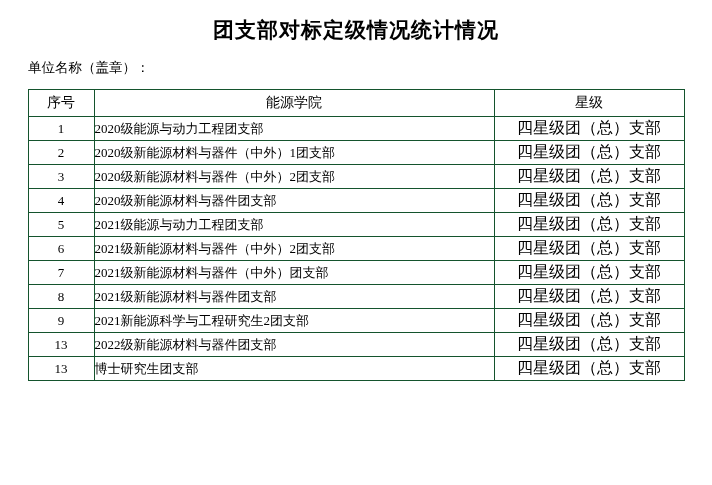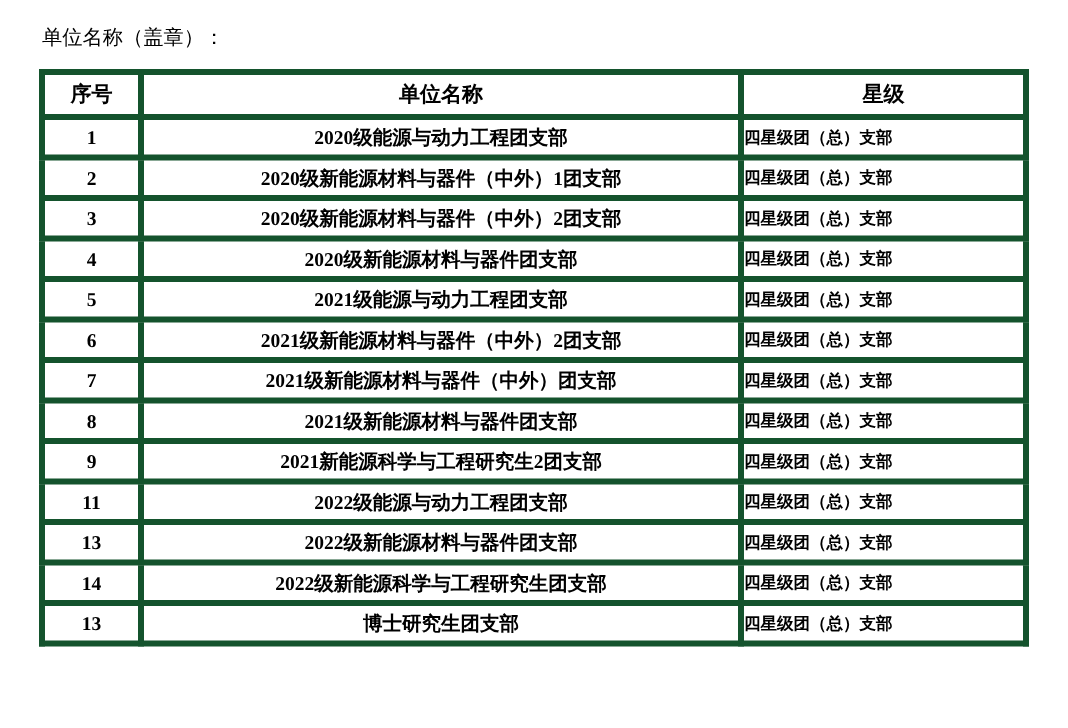--- a/index.html
+++ b/index.html
@@ -49,72 +49,73 @@
     white-space: pre;
   }
   table.main-table {
     border-collapse: collapse;
     margin: 12px auto 0 auto;
     width: 656px;
     table-layout: fixed;
     font-family: "Liberation Serif", serif;
   }
   table.main-table td, table.main-table th {
-    border: 4px solid #14532d;
+    border: 1px solid #14532d;
     padding: 0;
-    font-weight: bold;
+    font-weight: normal;
   }
   thead th {
     height: 26px;
     font-size: 14px;
     text-align: center;
     vertical-align: middle;
   }
   col.c-seq { width: 66px; }
   col.c-name { width: 400px; }
   col.c-star { width: 190px; }
 
   tbody td {
     height: 23px;
     font-size: 13px;
     vertical-align: middle;
   }
   td.seq {
     text-align: center;
   }
   td.name {
-    text-align: center;
+    text-align: left;
     padding-left: 6px;
     white-space: nowrap;
   }
   td.star {
-    text-align: left;
-    font-size: 11px;
+    text-align: center;
+    font-size: 16px;
   }
 </style>
 </head>
 <body>
 
 <div class="page">
 
+  <div class="doc-title">团支部对标定级情况统计情况</div>
 
   <div class="unit-line">
     <span class="unit-label">单位名称（盖章）：</span>
   </div>
 
   <table class="main-table">
     <colgroup>
       <col class="c-seq">
       <col class="c-name">
       <col class="c-star">
     </colgroup>
     <thead>
       <tr>
         <th>序号</th>
-        <th>单位名称</th>
+        <th>能源学院</th>
         <th>星级</th>
       </tr>
     </thead>
     <tbody id="table-body">
         <tr>
           <td class="seq">1</td>
           <td class="name">2020级能源与动力工程团支部</td>
           <td class="star">四星级团（总）支部</td>
         </tr>
         <tr>
@@ -151,32 +152,22 @@
           <td class="seq">8</td>
           <td class="name">2021级新能源材料与器件团支部</td>
           <td class="star">四星级团（总）支部</td>
         </tr>
         <tr>
           <td class="seq">9</td>
           <td class="name">2021新能源科学与工程研究生2团支部</td>
           <td class="star">四星级团（总）支部</td>
         </tr>
         <tr>
-          <td class="seq">11</td>
-          <td class="name">2022级能源与动力工程团支部</td>
-          <td class="star">四星级团（总）支部</td>
-        </tr>
-        <tr>
           <td class="seq">13</td>
           <td class="name">2022级新能源材料与器件团支部</td>
-          <td class="star">四星级团（总）支部</td>
-        </tr>
-        <tr>
-          <td class="seq">14</td>
-          <td class="name">2022级新能源科学与工程研究生团支部</td>
           <td class="star">四星级团（总）支部</td>
         </tr>
         <tr>
           <td class="seq">13</td>
           <td class="name">博士研究生团支部</td>
           <td class="star">四星级团（总）支部</td>
         </tr>
       </tbody>
   </table>
 

